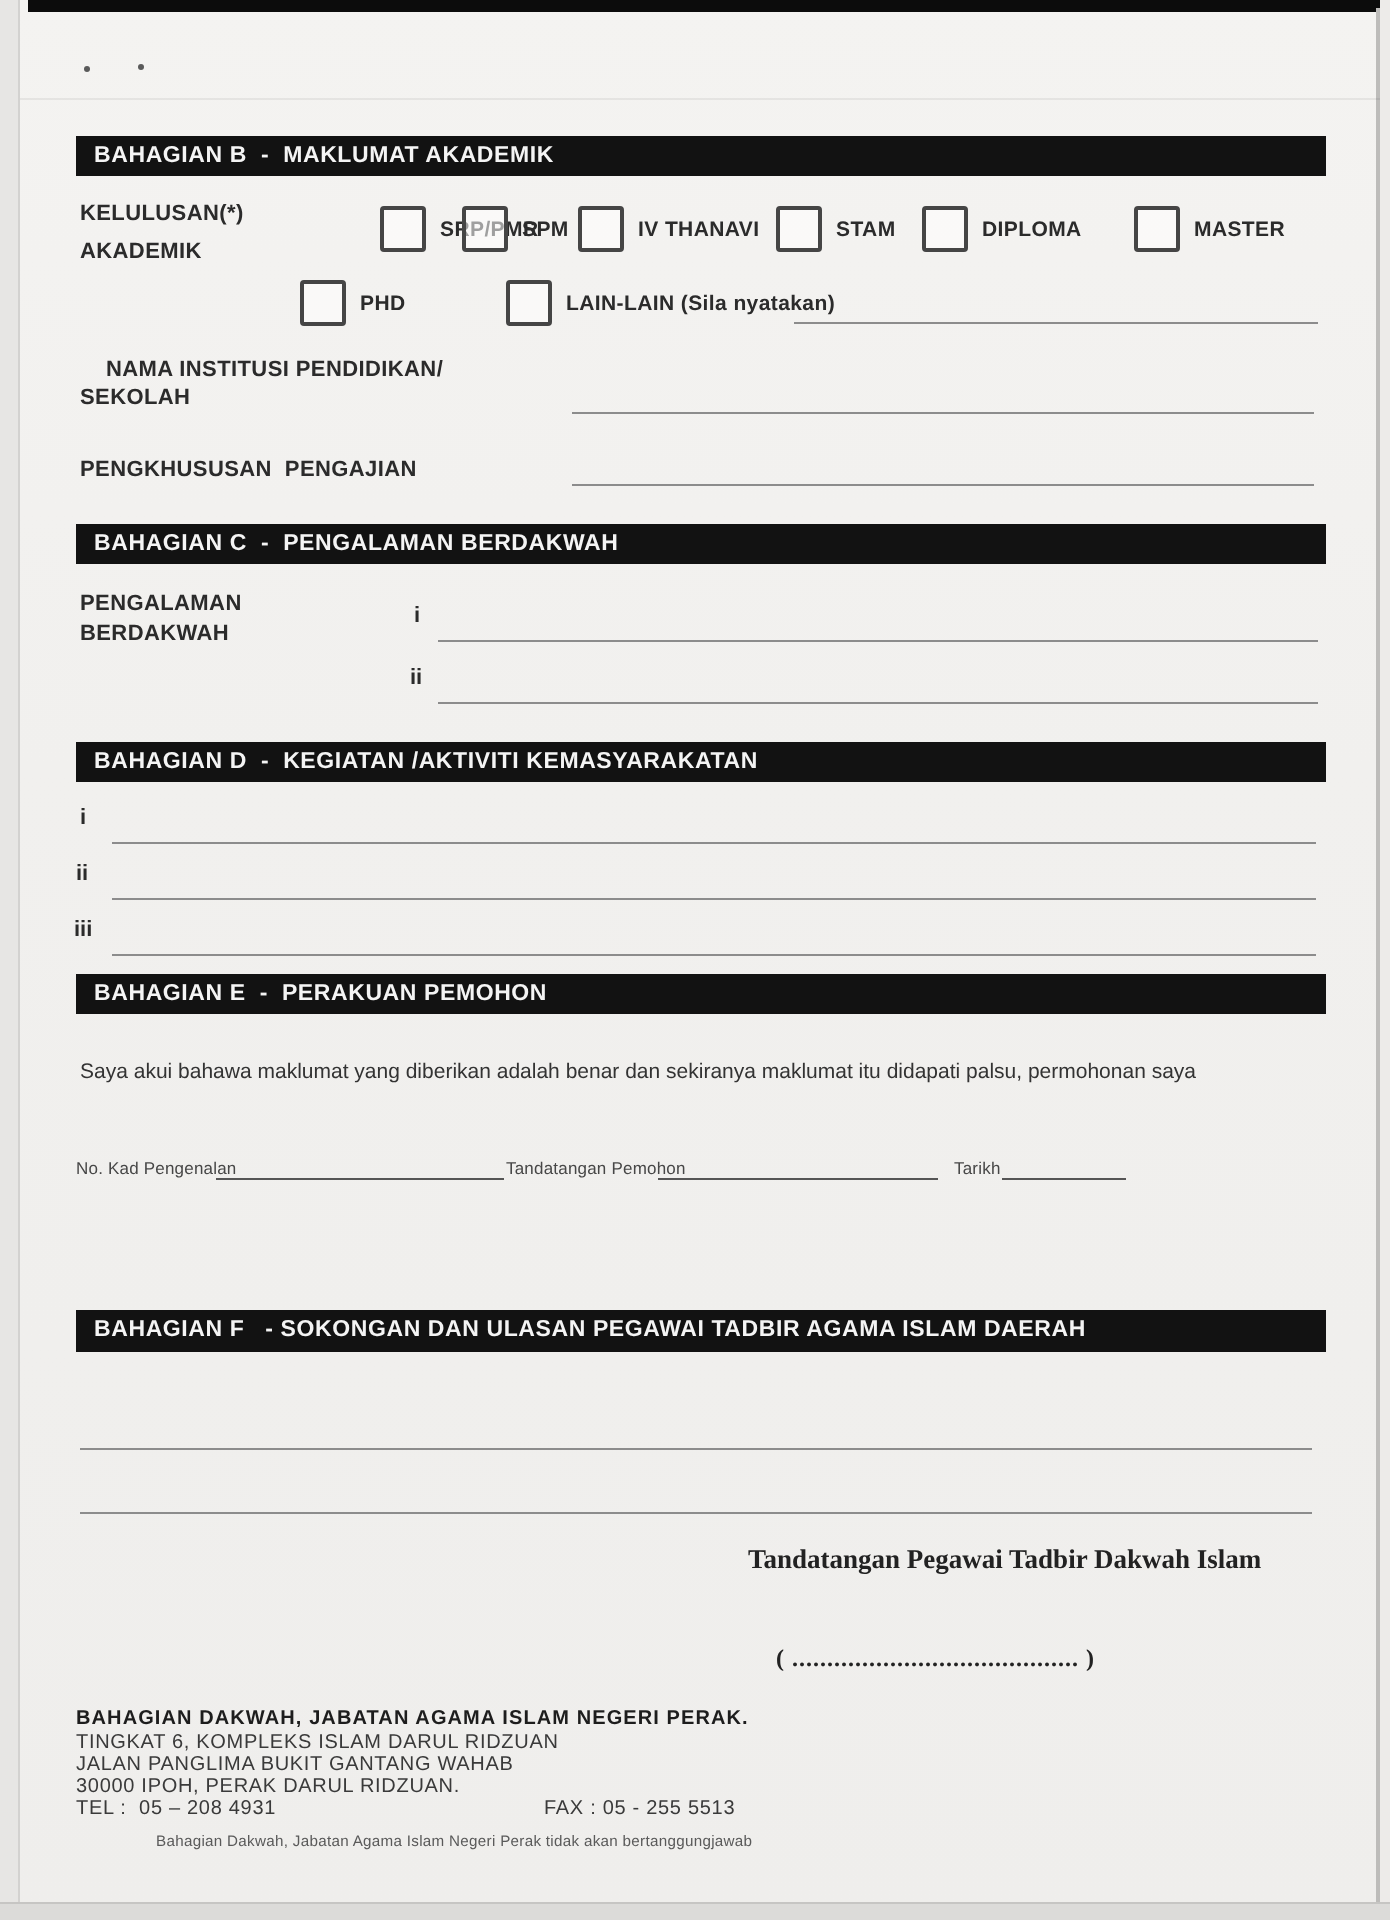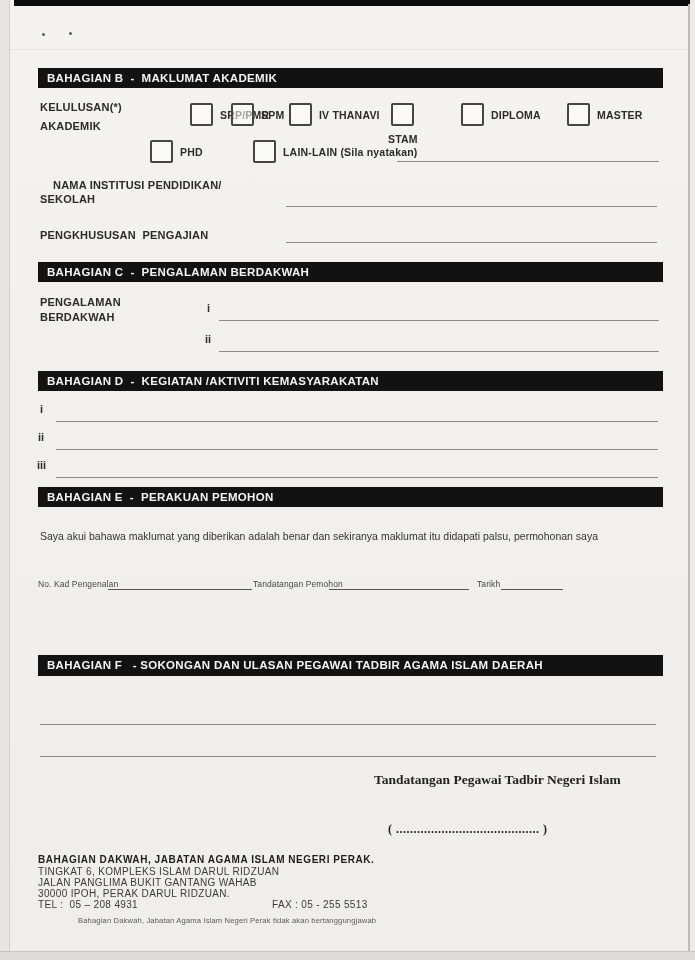--- a/index.html
+++ b/index.html
@@ -66,21 +66,21 @@
     <span class="lbl">SRP/PMR</span>
   </div>
   <div class="cb" style="left:231px;top:103px;">
     <span class="box"></span>
     <span class="lbl">SPM</span>
   </div>
   <div class="cb" style="left:289px;top:103px;">
     <span class="box"></span>
     <span class="lbl">IV THANAVI</span>
   </div>
-  <div class="cb" style="left:388px;top:103px;flex-direction:column;">
+  <div class="cb" style="left:388px;top:103px;">
     <span class="box"></span>
     <span class="lbl">STAM</span>
   </div>
   <div class="cb" style="left:461px;top:103px;">
     <span class="box"></span>
     <span class="lbl">DIPLOMA</span>
   </div>
   <div class="cb" style="left:567px;top:103px;">
     <span class="box"></span>
     <span class="lbl">MASTER</span>
@@ -131,21 +131,21 @@
   <div class="sig-lab" style="left:253px;top:579px;">Tandatangan Pemohon</div>
   <div class="wline" style="left:329px;top:589px;width:140px;border-bottom-color:#555;"></div>
   <div class="sig-lab" style="left:477px;top:579px;">Tarikh</div>
   <div class="wline" style="left:501px;top:589px;width:62px;border-bottom-color:#555;"></div>
 
   <div class="bar" style="top:655px;height:21px;line-height:21px;">BAHAGIAN F   - SOKONGAN DAN ULASAN PEGAWAI TADBIR AGAMA ISLAM DAERAH</div>
 
   <div class="wline" style="left:40px;top:724px;width:616px;"></div>
   <div class="wline" style="left:40px;top:756px;width:616px;"></div>
 
-  <div class="serif-cap" style="left:374px;top:772px;">Tandatangan Pegawai Tadbir Negeri Islam</div>
+  <div class="serif-cap" style="left:374px;top:772px;">Tandatangan Pegawai Tadbir Dakwah Islam</div>
   <div class="dots-cap" style="left:388px;top:822px;">( ......................................... )</div>
 
   <div class="foot bold" style="top:854px;">BAHAGIAN DAKWAH, JABATAN AGAMA ISLAM NEGERI PERAK.</div>
   <div class="foot" style="top:866px;">TINGKAT 6, KOMPLEKS ISLAM DARUL RIDZUAN</div>
   <div class="foot" style="top:877px;">JALAN PANGLIMA BUKIT GANTANG WAHAB</div>
   <div class="foot" style="top:888px;">30000 IPOH, PERAK DARUL RIDZUAN.</div>
   <div class="foot" style="top:899px;">TEL :  05 – 208 4931</div>
   <div class="foot" style="left:272px;top:899px;">FAX : 05 - 255 5513</div>
   <div class="foot small" style="top:916px;">Bahagian Dakwah, Jabatan Agama Islam Negeri Perak tidak akan bertanggungjawab</div>
 

